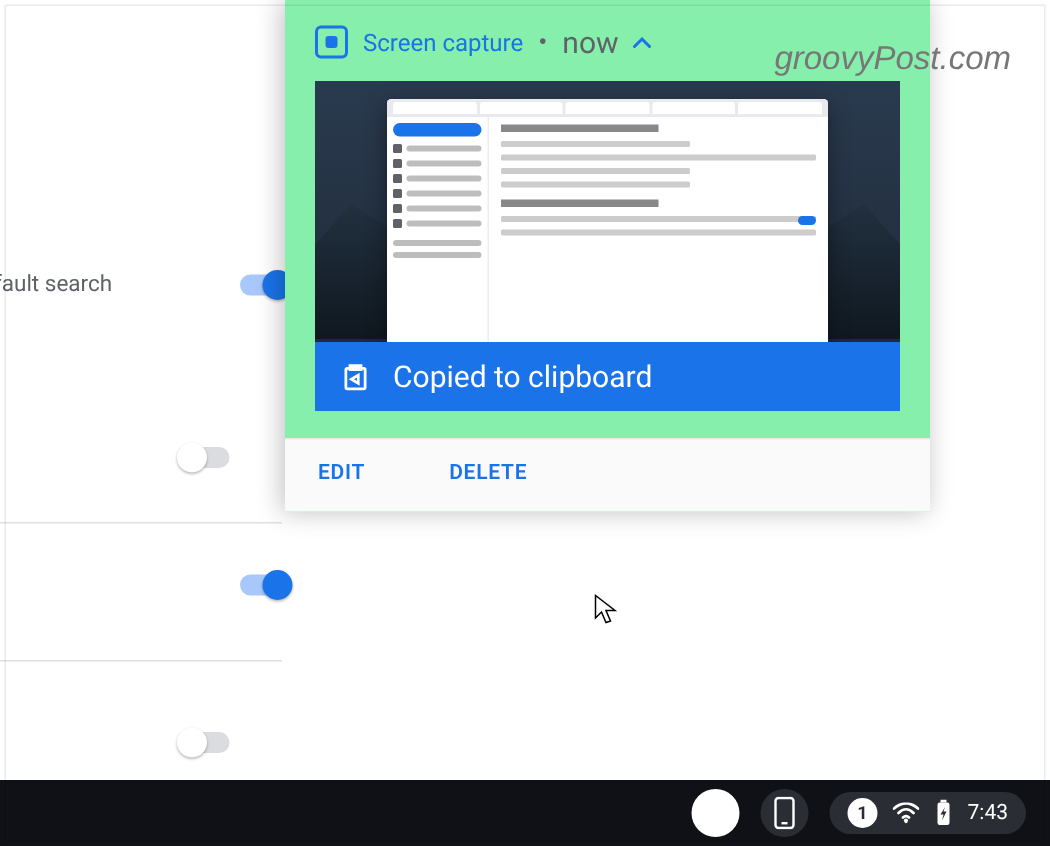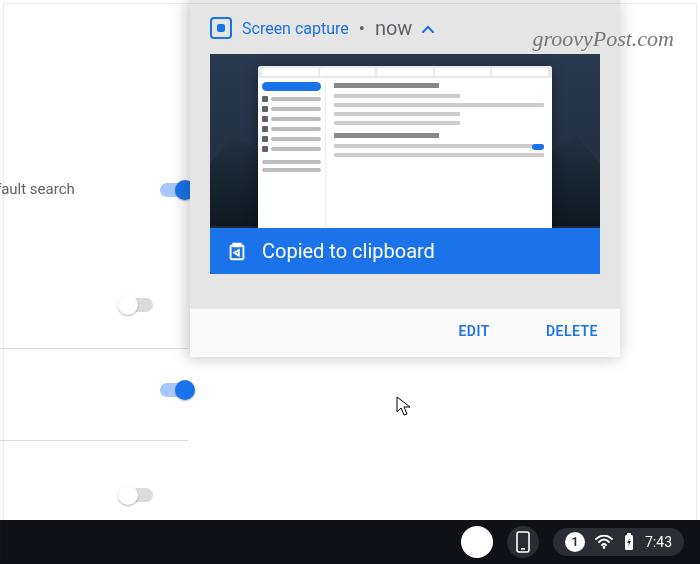--- a/index.html
+++ b/index.html
@@ -17,21 +17,21 @@
   .toggle.off .knob { left: -3px; background: #fff; }
   .t1 { left: 172px; top: 183px; }
   .t2 { left: 133px; top: 298px; }
   .t3 { left: 172px; top: 383px; }
   .t4 { left: 133px; top: 488px; }
   .divider { position: absolute; left: 0; width: 200px; height: 1px; background: #e0e0e0; }
   .d1 { top: 348px; }
   .d2 { top: 440px; }
 
   
-  .panel { position: absolute; left: 190px; top: 0; width: 430px; background: #e5e5e5;
+  .panel { position: absolute; left: 190px; top: 0; width: 430px; background: #86efac;
            box-shadow: -2px 0 16px rgba(0,0,0,.25); }
   .panel-inner { padding: 16px 20px 0 20px; }
   .hdr { display: flex; align-items: center; gap: 10px; margin-bottom: 10px; }
   .app-icon { width: 22px; height: 22px; border: 2px solid #1a73e8; border-radius: 4px; display: flex; align-items: center; justify-content: center; }
   .app-icon::after { content: ""; width: 8px; height: 8px; background: #1a73e8; border-radius: 2px; }
   .app-name { color: #1a73e8; font-size: 16px; }
   .hdr-dot { color: #5f6368; font-size: 18px; }
   .hdr-time { color: #5f6368; font-size: 20px; }
   .collapse { color: #1a73e8; font-size: 14px; cursor: pointer; }
   .title { font-size: 19px; color: #202124; margin-top: 4px; }
@@ -58,39 +58,39 @@
   .main .h { height: 5px; width: 50%; background: #888; margin-bottom: 6px; }
   .main .line { height: 4px; background: #ccc; margin-bottom: 5px; border-radius: 1px; }
   .main .line.s { width: 60%; }
   .main .sw { float: right; width: 12px; height: 6px; background: #1a73e8; border-radius: 3px; }
 
   .clip-banner { position: absolute; left: 0; right: 0; bottom: 0; height: 46px; background: #1a73e8;
                  display: flex; align-items: center; gap: 14px; padding: 0 16px; color: #fff; }
   .clip-icon { width: 22px; height: 22px; }
   .clip-text { font-size: 20px; }
 
-  .actions { border-top: 1px solid #e8eaed; margin-top: 34px; padding: 14px 22px 18px 22px; background: #fafafa; display: flex; gap: 56px; justify-content: flex-end; }
+  .actions { border-top: 1px solid #e8eaed; margin-top: 18px; padding: 14px 22px 18px 22px; background: #fafafa; display: flex; gap: 56px; }
   .act { color: #1a73e8; font-size: 14px; font-weight: 600; letter-spacing: .5px; cursor: pointer; }
 
   
   .cursor { position: absolute; left: 396px; top: 396px; width: 16px; height: 22px; }
 
   
   .taskbar { position: absolute; left: 0; right: 0; bottom: 0; height: 44px; background: #0f1116;
              display: flex; align-items: center; justify-content: flex-end; gap: 14px; padding: 0 16px; }
   .tb-icon { width: 32px; height: 32px; border-radius: 50%; background: #fff; }
   .tb-icon.device { background: #2a2d33; display: flex; align-items: center; justify-content: center; }
   .tb-icon.device svg { width: 16px; height: 22px; }
   .status-pill { display: flex; align-items: center; gap: 10px; background: #2a2d33; padding: 4px 12px; border-radius: 18px; color: #fff; }
   .status-pill .badge { width: 20px; height: 20px; border-radius: 50%; background: #fff; color: #2a2d33; font-size: 12px; font-weight: 700; display: flex; align-items: center; justify-content: center; }
   .status-pill svg { display: block; }
   .clock { font-size: 14px; }
 
   
-  .wm { position: absolute; right: 26px; top: 26px; color: #777; font-size: 22px; font-style: italic; font-family: Liberation Serif, serif; }
+  .wm { position: absolute; right: 26px; top: 26px; color: #777; font-size: 22px; font-style: italic; font-family: Liberation Sans, sans-serif; }
 
   
   .frame { position: absolute; inset: 3px; border: 1px solid rgba(0,0,0,.08); pointer-events: none; }
 </style>
 </head>
 <body>
 
 <div class="stage">
 
   <div class="left-peek">

